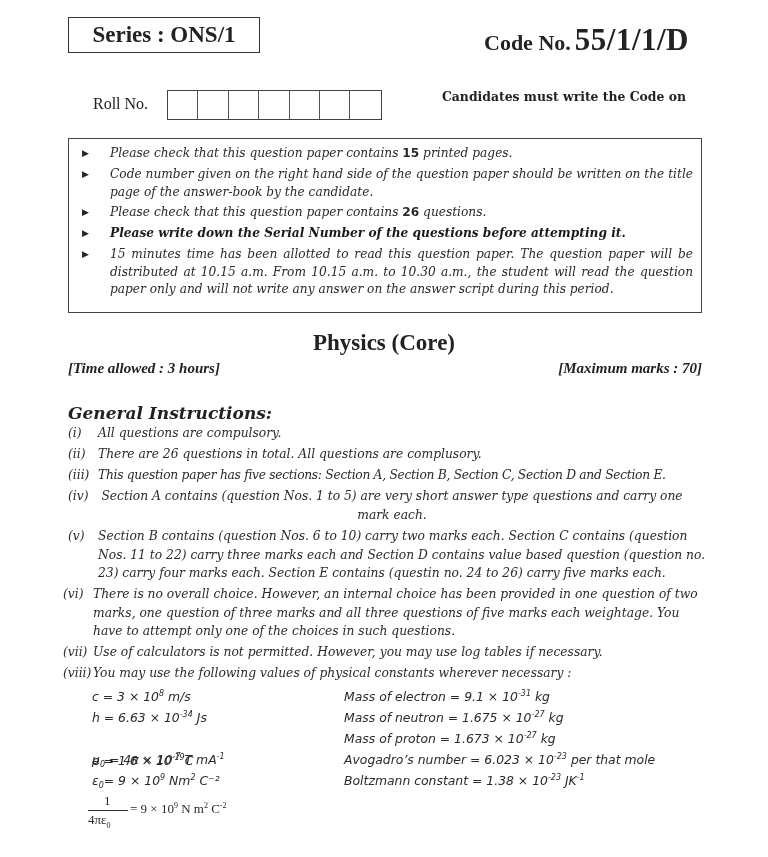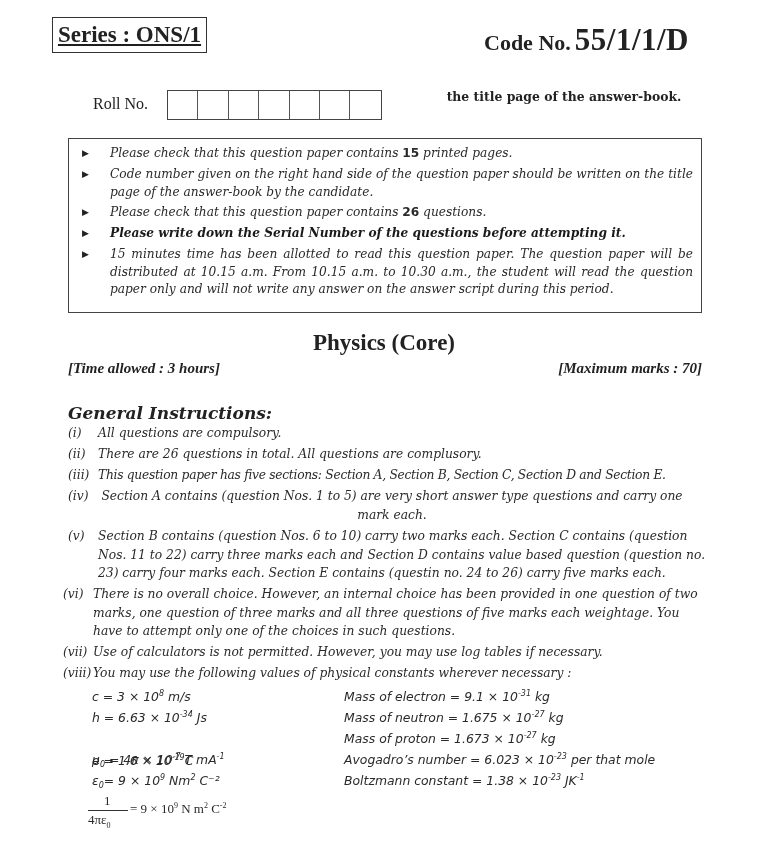--- a/index.html
+++ b/index.html
@@ -1,19 +1,19 @@
 <!DOCTYPE html>
 <html><head>
 <meta charset="utf-8">
 <style>
   html, body { margin:0; padding:0; background:#ffffff; }
   body { width:768px; height:857px; position:relative; overflow:hidden; color:#1e1e1e; }
   .abs { position:absolute; }
 
-  #series-box { left:52px; top:17px; width:155px; height:36px; border:1.5px solid #333; box-sizing:border-box; display:flex; align-items:center; justify-content:center;text-decoration:underline; }
+  #series-box { left:68px; top:17px; width:192px; height:36px; border:1.5px solid #333; box-sizing:border-box; display:flex; align-items:center; justify-content:center; }
   #series-box span { font-family:"Liberation Serif",serif; font-weight:bold; font-size:23px; color:#222; }
 
   #code-no { left:484px; top:22px; font-family:"Liberation Serif",serif; font-weight:bold; color:#222; white-space:nowrap; }
   #code-no .lbl { font-size:22px; }
   #code-no .val { font-size:31px; letter-spacing:0.5px; }
 
   #roll-label { left:93px; top:95px; font-family:"Liberation Serif",serif; font-weight:normal; font-size:16px; color:#222; }
   #roll-boxes { left:167px; top:90px; height:30px; display:flex; border:1px solid #444; box-sizing:border-box; }
   #roll-boxes .cell { width:30.4px; height:28px; border-right:1px solid #555; box-sizing:border-box; }
   #roll-boxes .cell:last-child { border-right:none; }
@@ -65,21 +65,21 @@
     <div class="cell"></div>
     <div class="cell"></div>
     <div class="cell"></div>
     <div class="cell"></div>
     <div class="cell"></div>
     <div class="cell"></div>
     <div class="cell"></div>
   </div>
 
 <div id="cand-note" class="abs">
-  <div>the title page of the answer-book.</div>
+  <div>Candidates must write the Code on</div>
 </div>
 
 <div id="instr-box" class="abs">
   <div class="bullet-row" style="top:6px;">
     <span class="tri">▶</span>
     <span class="txt"><span>Please check that this question paper contains </span><b>15</b><span> printed pages.</span></span>
   </div>
   <div class="bullet-row" style="top:27px;">
     <span class="tri">▶</span>
     <span class="txt">Code number given on the right hand side of the question paper should be written on the title page of the answer-book by the candidate.</span>

